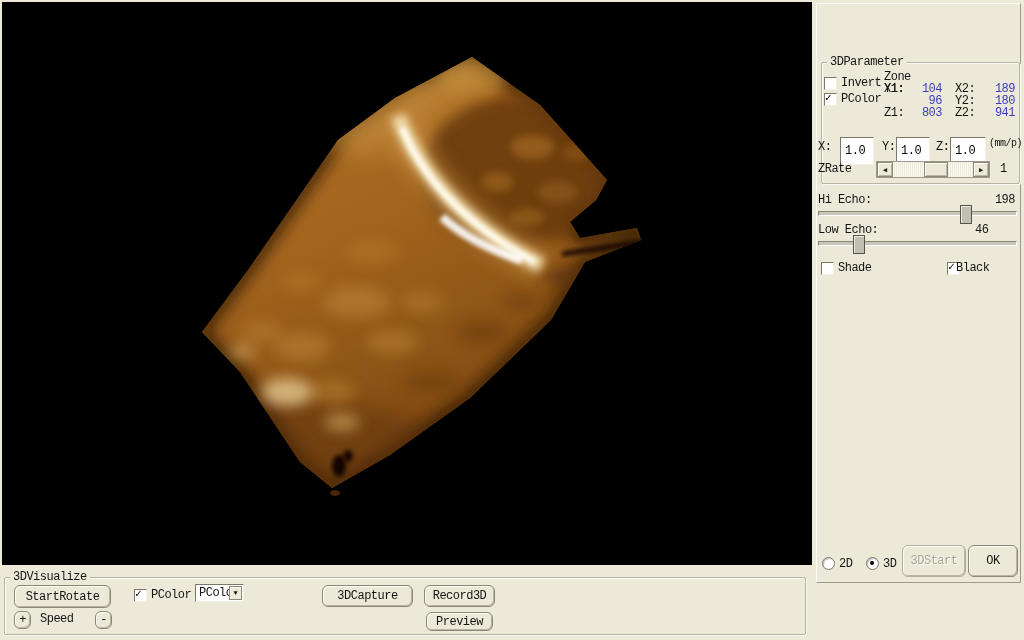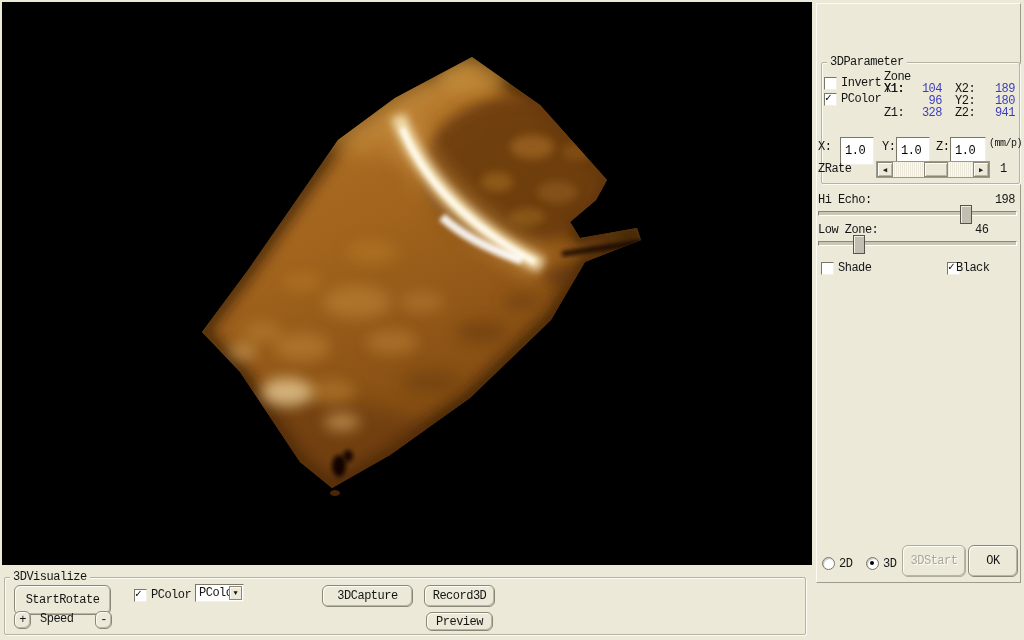--- a/index.html
+++ b/index.html
@@ -178,21 +178,21 @@
 <span class="lbl val" style="left:910px;top:83px;width:32px">104</span>
 <span class="lbl" style="left:955px;top:83px">X2:</span>
 <span class="lbl val" style="left:983px;top:83px;width:32px">189</span>
 
 <span class="lbl" style="left:884px;top:83px">Y1:</span>
 <span class="lbl val" style="left:910px;top:95px;width:32px">96</span>
 <span class="lbl" style="left:955px;top:95px">Y2:</span>
 <span class="lbl val" style="left:983px;top:95px;width:32px">180</span>
 
 <span class="lbl" style="left:884px;top:107px">Z1:</span>
-<span class="lbl val" style="left:910px;top:107px;width:32px">328</span>
+<span class="lbl val" style="left:910px;top:107px;width:32px">803</span>
 <span class="lbl" style="left:955px;top:107px">Z2:</span>
 <span class="lbl val" style="left:983px;top:107px;width:32px">941</span>
 
 <span class="lbl" style="left:818px;top:141px">X:</span>
 <input class="input" style="left: 840px; top: 137px; width: 34px; height: 17px;" value="1.0">
 <span class="lbl" style="left:882px;top:141px">Y:</span>
 <input class="input" style="left: 896px; top: 137px; width: 34px; height: 17px;" value="1.0">
 <span class="lbl" style="left:936px;top:141px">Z:</span>
 <input class="input" style="left: 950px; top: 137px; width: 36px; height: 17px;" value="1.0">
 <span class="lbl unit" style="left:989px;top:138px">(mm/p)</span>
@@ -207,21 +207,21 @@
       <span>▶</span>
     </span>
 </div>
 <span class="lbl" style="left:1000px;top:163px">1</span>
 
 <span class="lbl" style="left:818px;top:194px">Hi Echo:</span>
 <span class="lbl" style="left:975px;top:194px;width:40px;text-align:right">198</span>
 <div class="track" style="left:818px;top:211px;width:197px"></div>
 <div class="thumb" style="left:960px;top:205px"></div>
 
-<span class="lbl" style="left:818px;top:224px">Low Zone:</span>
+<span class="lbl" style="left:818px;top:224px">Low Echo:</span>
 <span class="lbl" style="left:975px;top:224px;width:40px;text-align:left">46</span>
 <div class="track" style="left:818px;top:241px;width:197px"></div>
 <div class="thumb" style="left:853px;top:235px"></div>
 
 <span class="cbx" style="left:821px;top:262px"></span>
 <span class="lbl" style="left:838px;top:262px">Shade</span>
 <span class="cbx" style="left:947px;top:262px">
     <span class="check">✓</span>
   </span>
 <span class="lbl" style="left:956px;top:262px">Black</span>
@@ -233,21 +233,21 @@
   </span>
 <span class="lbl" style="left:883px;top:558px">3D</span>
 
 <button class="btn disabled" style="left:902px;top:545px;width:64px;height:32px">3DStart</button>
 <button class="btn" style="left:968px;top:545px;width:50px;height:32px">OK</button>
 
 <div class="group" style="left:4px;top:577px;width:800px;height:56px">
   <span class="title">3DVisualize</span>
 </div>
 
-<button class="btn" style="left:14px;top:585px;width:97px;height:30px">StartRotate</button>
+<button class="btn" style="left:14px;top:585px;width:97px;height:23px">StartRotate</button>
 <button class="btn" style="left:14px;top:611px;width:17px;height:18px">+</button>
 <span class="lbl" style="left:40px;top:613px">Speed</span>
 <button class="btn" style="left:95px;top:611px;width:17px;height:18px">-</button>
 
 <span class="cbx" style="left:134px;top:589px">
     <span class="check">✓</span>
   </span>
 <span class="lbl" style="left:151px;top:589px">PColor</span>
 
 <div class="combo" style="left:195px;top:584px;width:49px;height:18px">

